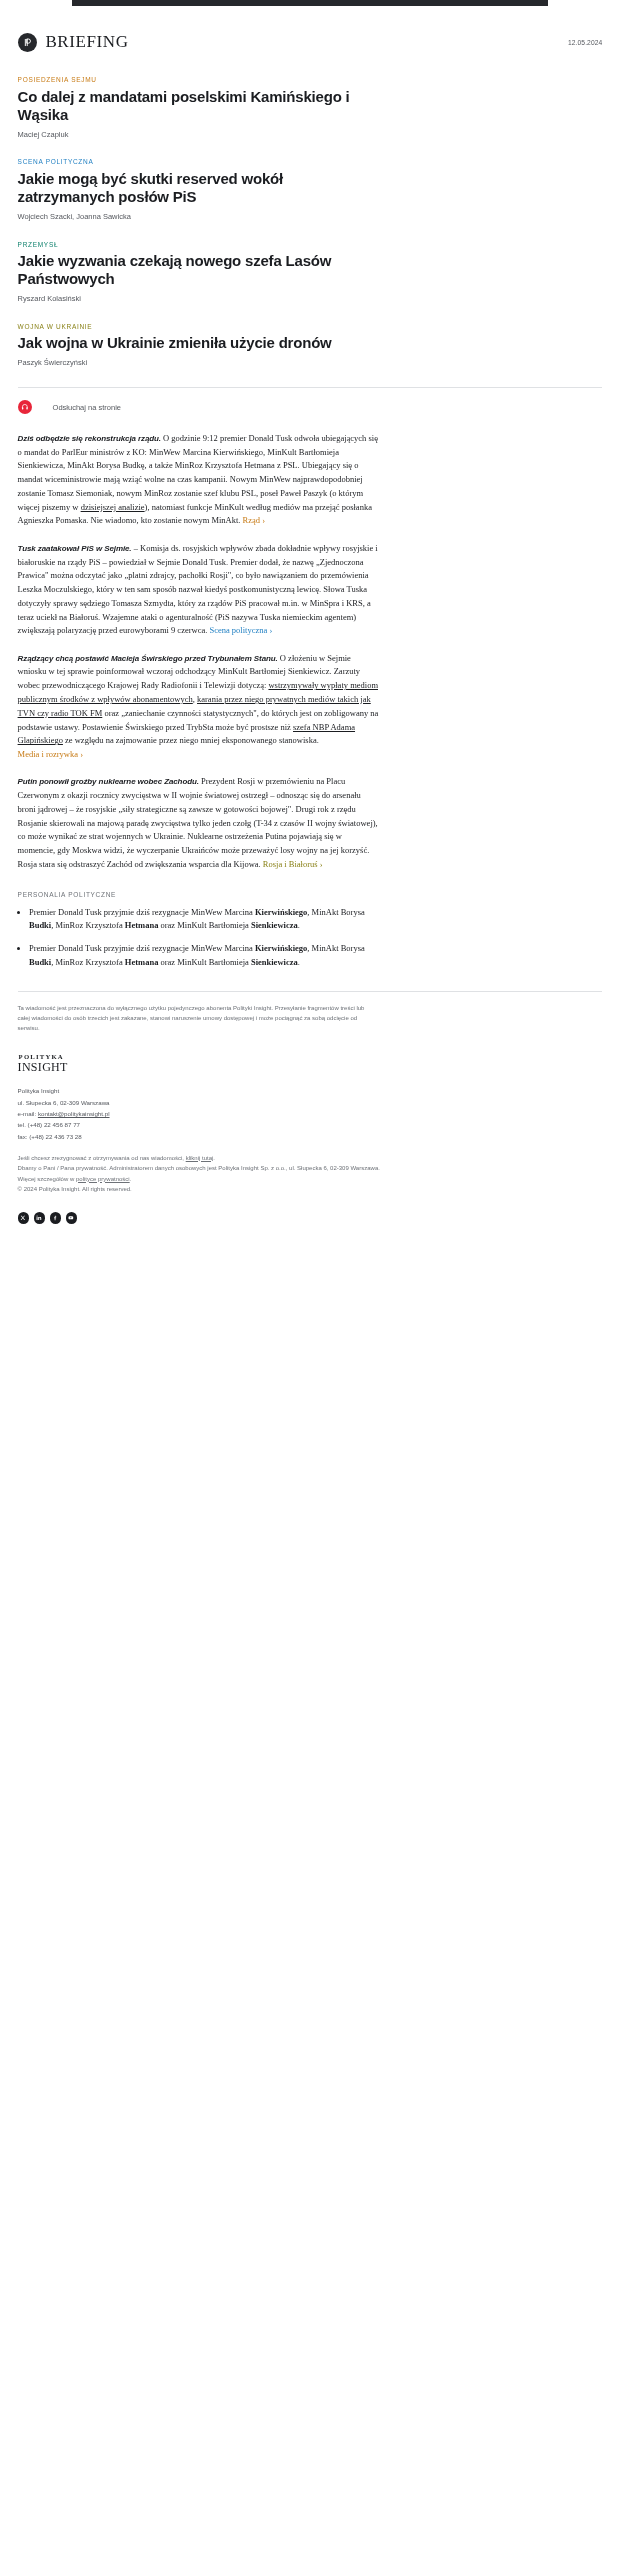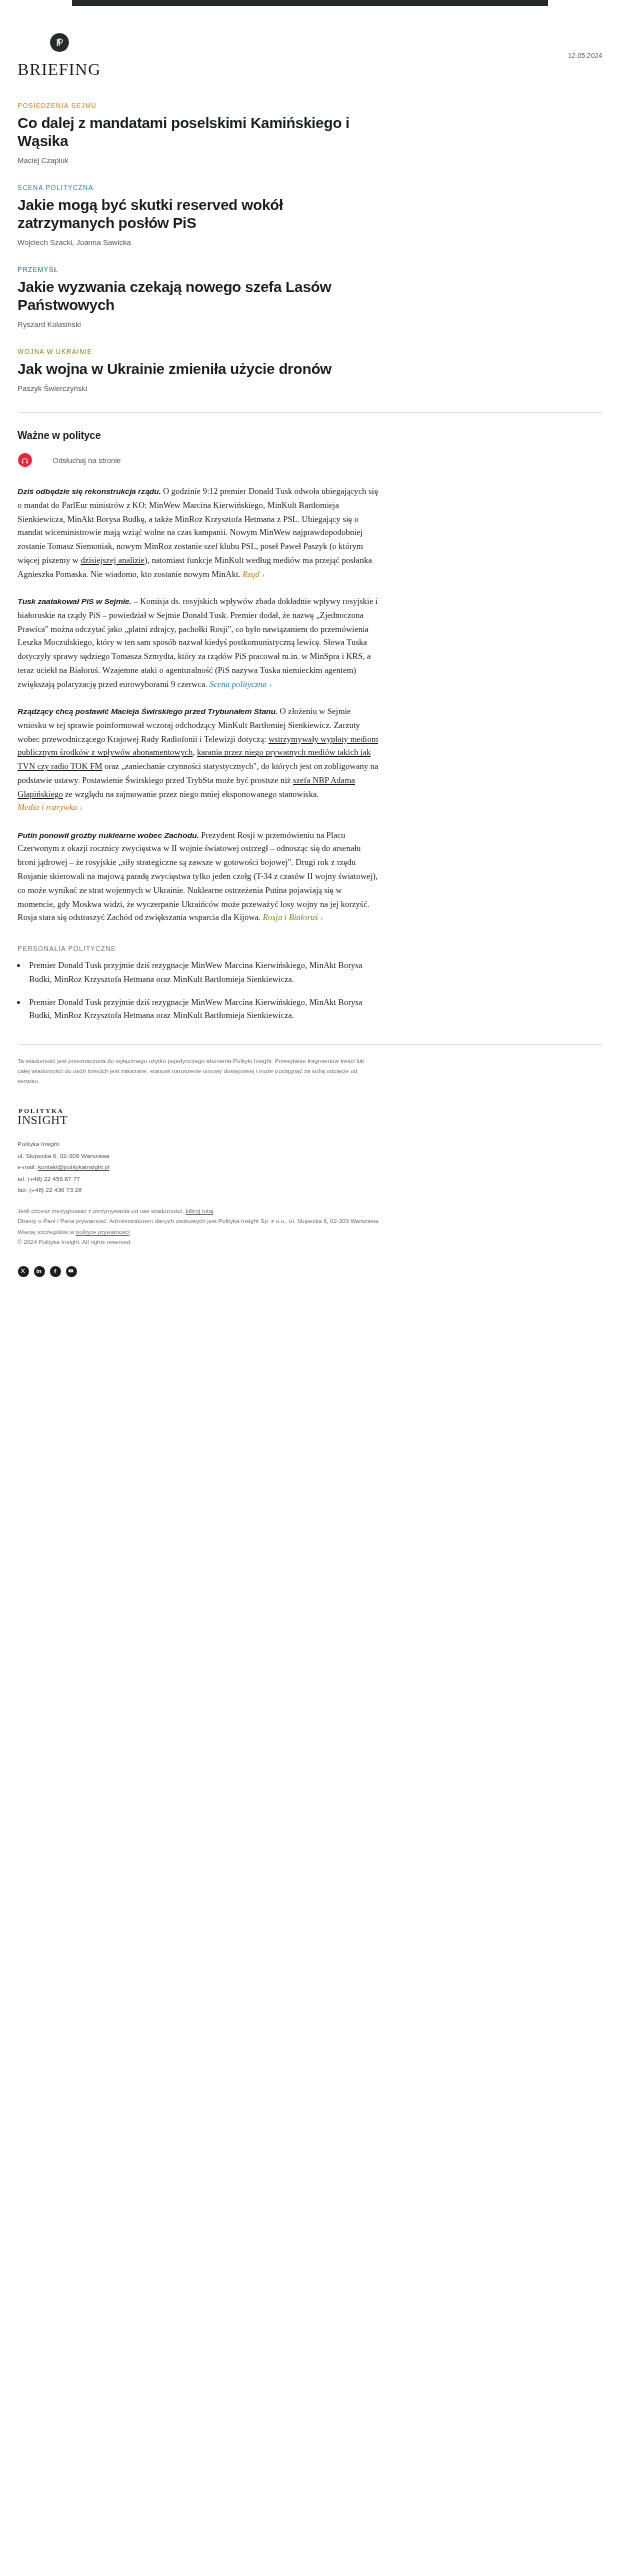--- a/index.html
+++ b/index.html
@@ -12,21 +12,21 @@
     -webkit-font-smoothing:antialiased;
   }
   .topbar { height:6.2px; background:#26282c; margin:0 72px; }
   .wrap { width:620px; margin:0 auto; }
 
   
   .masthead {
     display:flex; align-items:center; justify-content:space-between;
     padding:27px 17.6px 0 17.6px;
   }
-  .brand { display:flex; align-items:center; gap:8.8px;flex-direction:column; }
+  .brand { display:flex; gap:8.8px; }
   .brand-mark {
     width:19px; height:19px; border-radius:50%; background:#26282c;
     display:flex; align-items:center; justify-content:center; flex:none;
   }
   .brand-mark svg { display:block; }
   .brand-word {
     font-family:"Liberation Serif", serif;
     font-size:17px; letter-spacing:0.6px; color:#1b1d21; line-height:1;
     font-weight:400;
   }
@@ -68,34 +68,34 @@
     font-size:8.5px; line-height:1.62; color:#1b1d21;
     max-width:362px; margin:0 0 13.4px 0; text-align:left;
   }
   .para .lead {
     font-family:"Liberation Sans", sans-serif;
     font-weight:700; font-size:8px; letter-spacing:-0.1px;font-style:italic;
   }
   .para a.inline {
     color:#1b1d21; text-decoration:underline; text-underline-offset:1px;
   }
-  .seclink { text-decoration:none; white-space:nowrap;font-style:italic; }
+  .seclink { text-decoration:none; white-space:nowrap; }
 
   
   .personalia { padding:6.2px 17.6px 0 17.6px; }
   .personalia-kicker {
     font-size:6.5px; letter-spacing:0.7px; text-transform:uppercase;
     color:#6d7177; margin-bottom:7.2px;
   }
   .personalia ul { margin:0; padding-left:11.4px; max-width:362px; }
   .personalia li {
     font-family:"Liberation Serif", serif;
     font-size:8.5px; line-height:1.62; margin-bottom:9.3px;
   }
-  .personalia li b { font-weight:400; }
+  .personalia li b { font-weight:700; }
 
   
   .foot-rule { border:0; border-top:0.5px solid #dfe1e4; margin:20.7px 17.6px 0 17.6px; }
   .disclaimer {
     padding:12.4px 17.6px 0 17.6px; max-width:392px;
     font-size:6px; line-height:1.65; color:#6d7177;
   }
   .footlogo { padding:20.7px 17.6px 0 17.6px; }
   .footlogo-top {
     font-family:"Liberation Serif", serif; font-weight:700;
@@ -168,21 +168,20 @@
     <div class="hl">
       <div class="hl-kicker" style="color: rgb(138, 130, 24);">WOJNA W UKRAINIE</div>
       <h2 class="hl-title">Jak wojna w Ukrainie zmieniła użycie dronów</h2>
       <div class="hl-author">Paszyk Świerczyński</div>
     </div>
 
   </div>
 
   <hr class="rule">
 
-  <div class="section-head">Ważne w polityce</div>
 
   <div class="listen">
     <span class="listen-ico">
       <svg width="7.7" height="7.7" viewBox="0 0 24 24" aria-hidden="true">
         <path d="M4.5 15v-3a7.5 7.5 0 0 1 15 0v3" fill="none" stroke="#fff" stroke-width="2.4" stroke-linecap="round"></path>
         <rect x="3" y="13.6" width="4.3" height="6.4" rx="1.5" fill="#fff"></rect>
         <rect x="16.7" y="13.6" width="4.3" height="6.4" rx="1.5" fill="#fff"></rect>
       </svg>
     </span>
     <span class="listen-label">Odsłuchaj na stronie</span>

